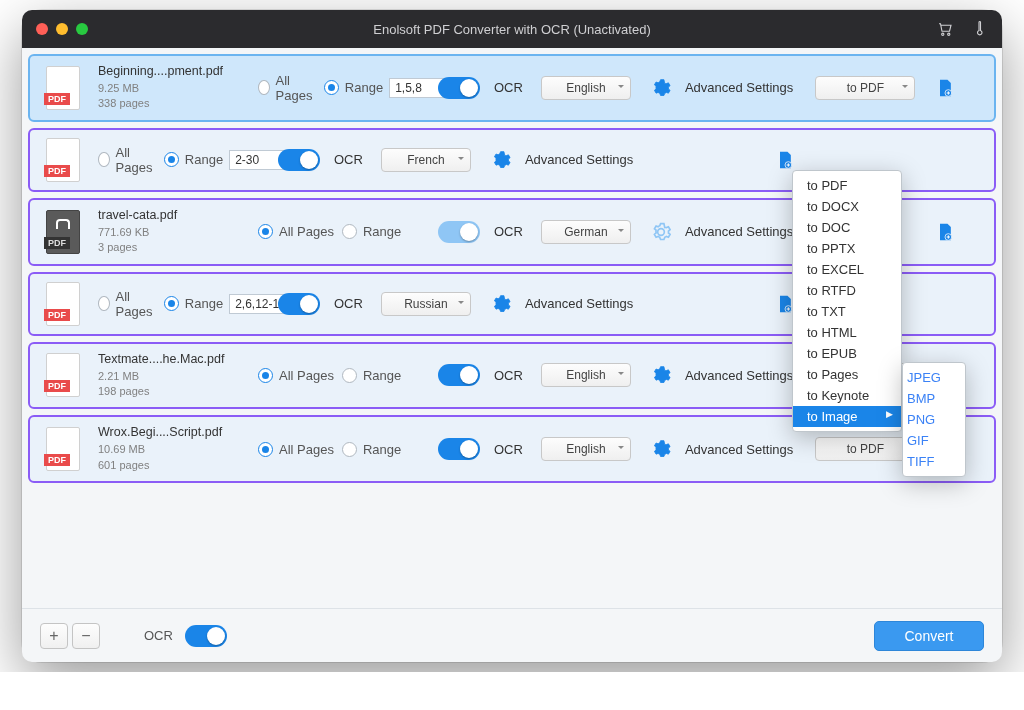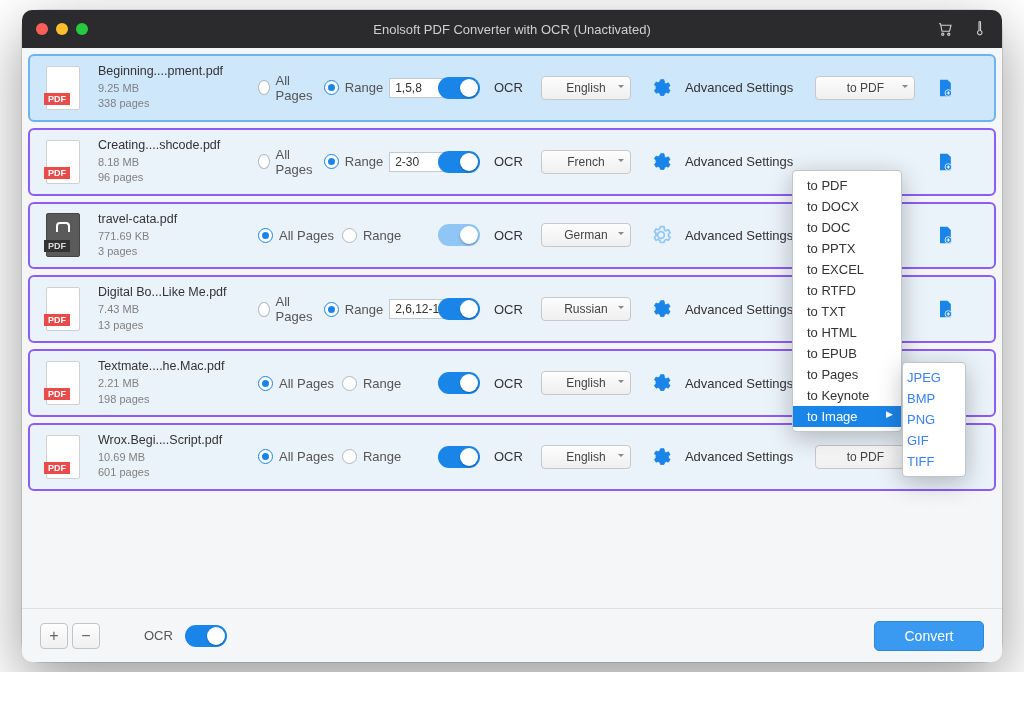--- a/index.html
+++ b/index.html
@@ -108,25 +108,20 @@
         <span class="adv-label">Advanced Settings</span>
         <div class="fmt-select">to PDF</div>
         <div class="page-gear"><svg viewBox="0 0 24 24">
             <path d="M6 2h9l4 4v16H6z" fill="#1a85e8"></path>
             <circle cx="16" cy="18" r="4" fill="#1a85e8" stroke="#eaf2fa" stroke-width="1"></circle>
             <path d="M16 16v4M14 18h4" stroke="#fff" stroke-width="1.2" fill="none"></path>
           </svg></div>
       </div>
       <div class="row">
         <div class="fileicon pdf"></div>
-        <div class="fileinfo">
-          <div class="fname">Creating....shcode.pdf</div>
-          <div class="fmeta">8.18 MB</div>
-          <div class="fmeta">96 pages</div>
-        </div>
         <div class="pagesel">
           <div class="radio-row">
             <span class="radio"></span>
             <span>All Pages</span>
           </div>
           <div class="radio-row">
             <span class="radio on"></span>
             <span>Range</span>
             <input class="range-input" value="2-30" style="">
           </div>
@@ -171,25 +166,20 @@
         <span class="adv-label">Advanced Settings</span>
         <div style="width:100px"></div>
         <div class="page-gear"><svg viewBox="0 0 24 24">
             <path d="M6 2h9l4 4v16H6z" fill="#1a85e8"></path>
             <circle cx="16" cy="18" r="4" fill="#1a85e8" stroke="#eaf2fa" stroke-width="1"></circle>
             <path d="M16 16v4M14 18h4" stroke="#fff" stroke-width="1.2" fill="none"></path>
           </svg></div>
       </div>
       <div class="row">
         <div class="fileicon pdf"></div>
-        <div class="fileinfo">
-          <div class="fname">Digital Bo...Like Me.pdf</div>
-          <div class="fmeta">7.43 MB</div>
-          <div class="fmeta">13 pages</div>
-        </div>
         <div class="pagesel">
           <div class="radio-row">
             <span class="radio"></span>
             <span>All Pages</span>
           </div>
           <div class="radio-row">
             <span class="radio on"></span>
             <span>Range</span>
             <input class="range-input" value="2,6,12-13" style="">
           </div>

